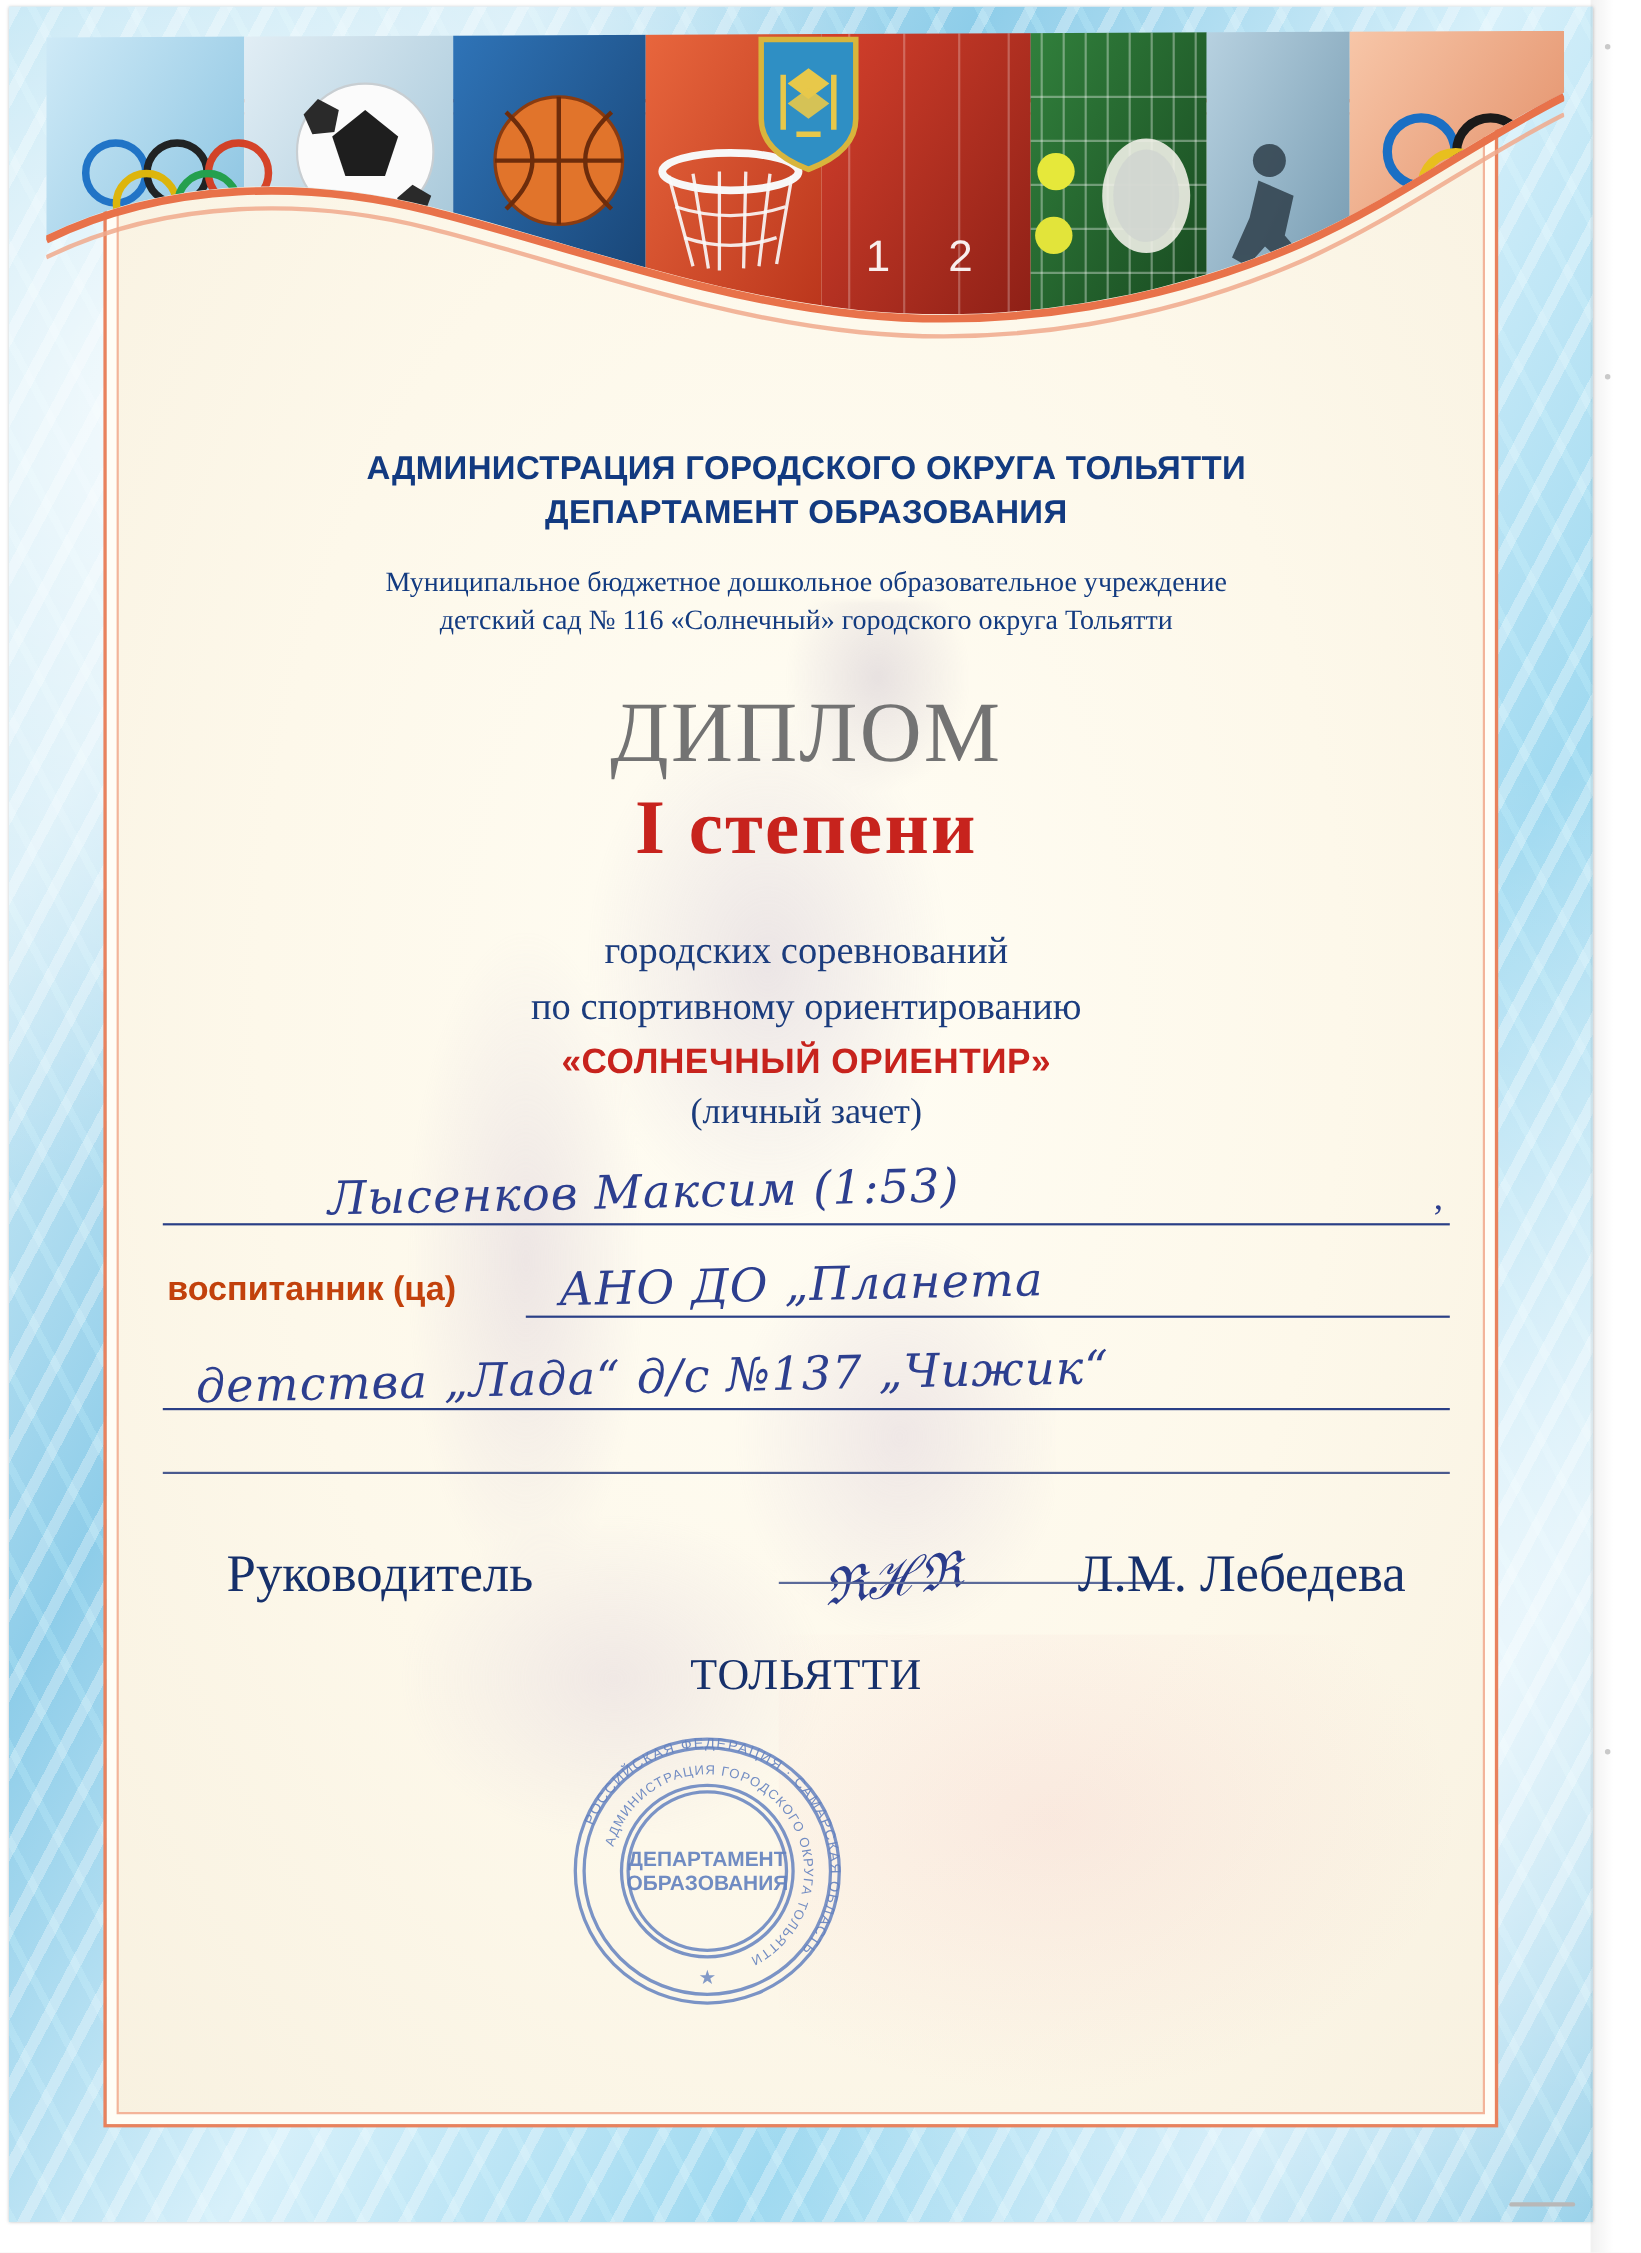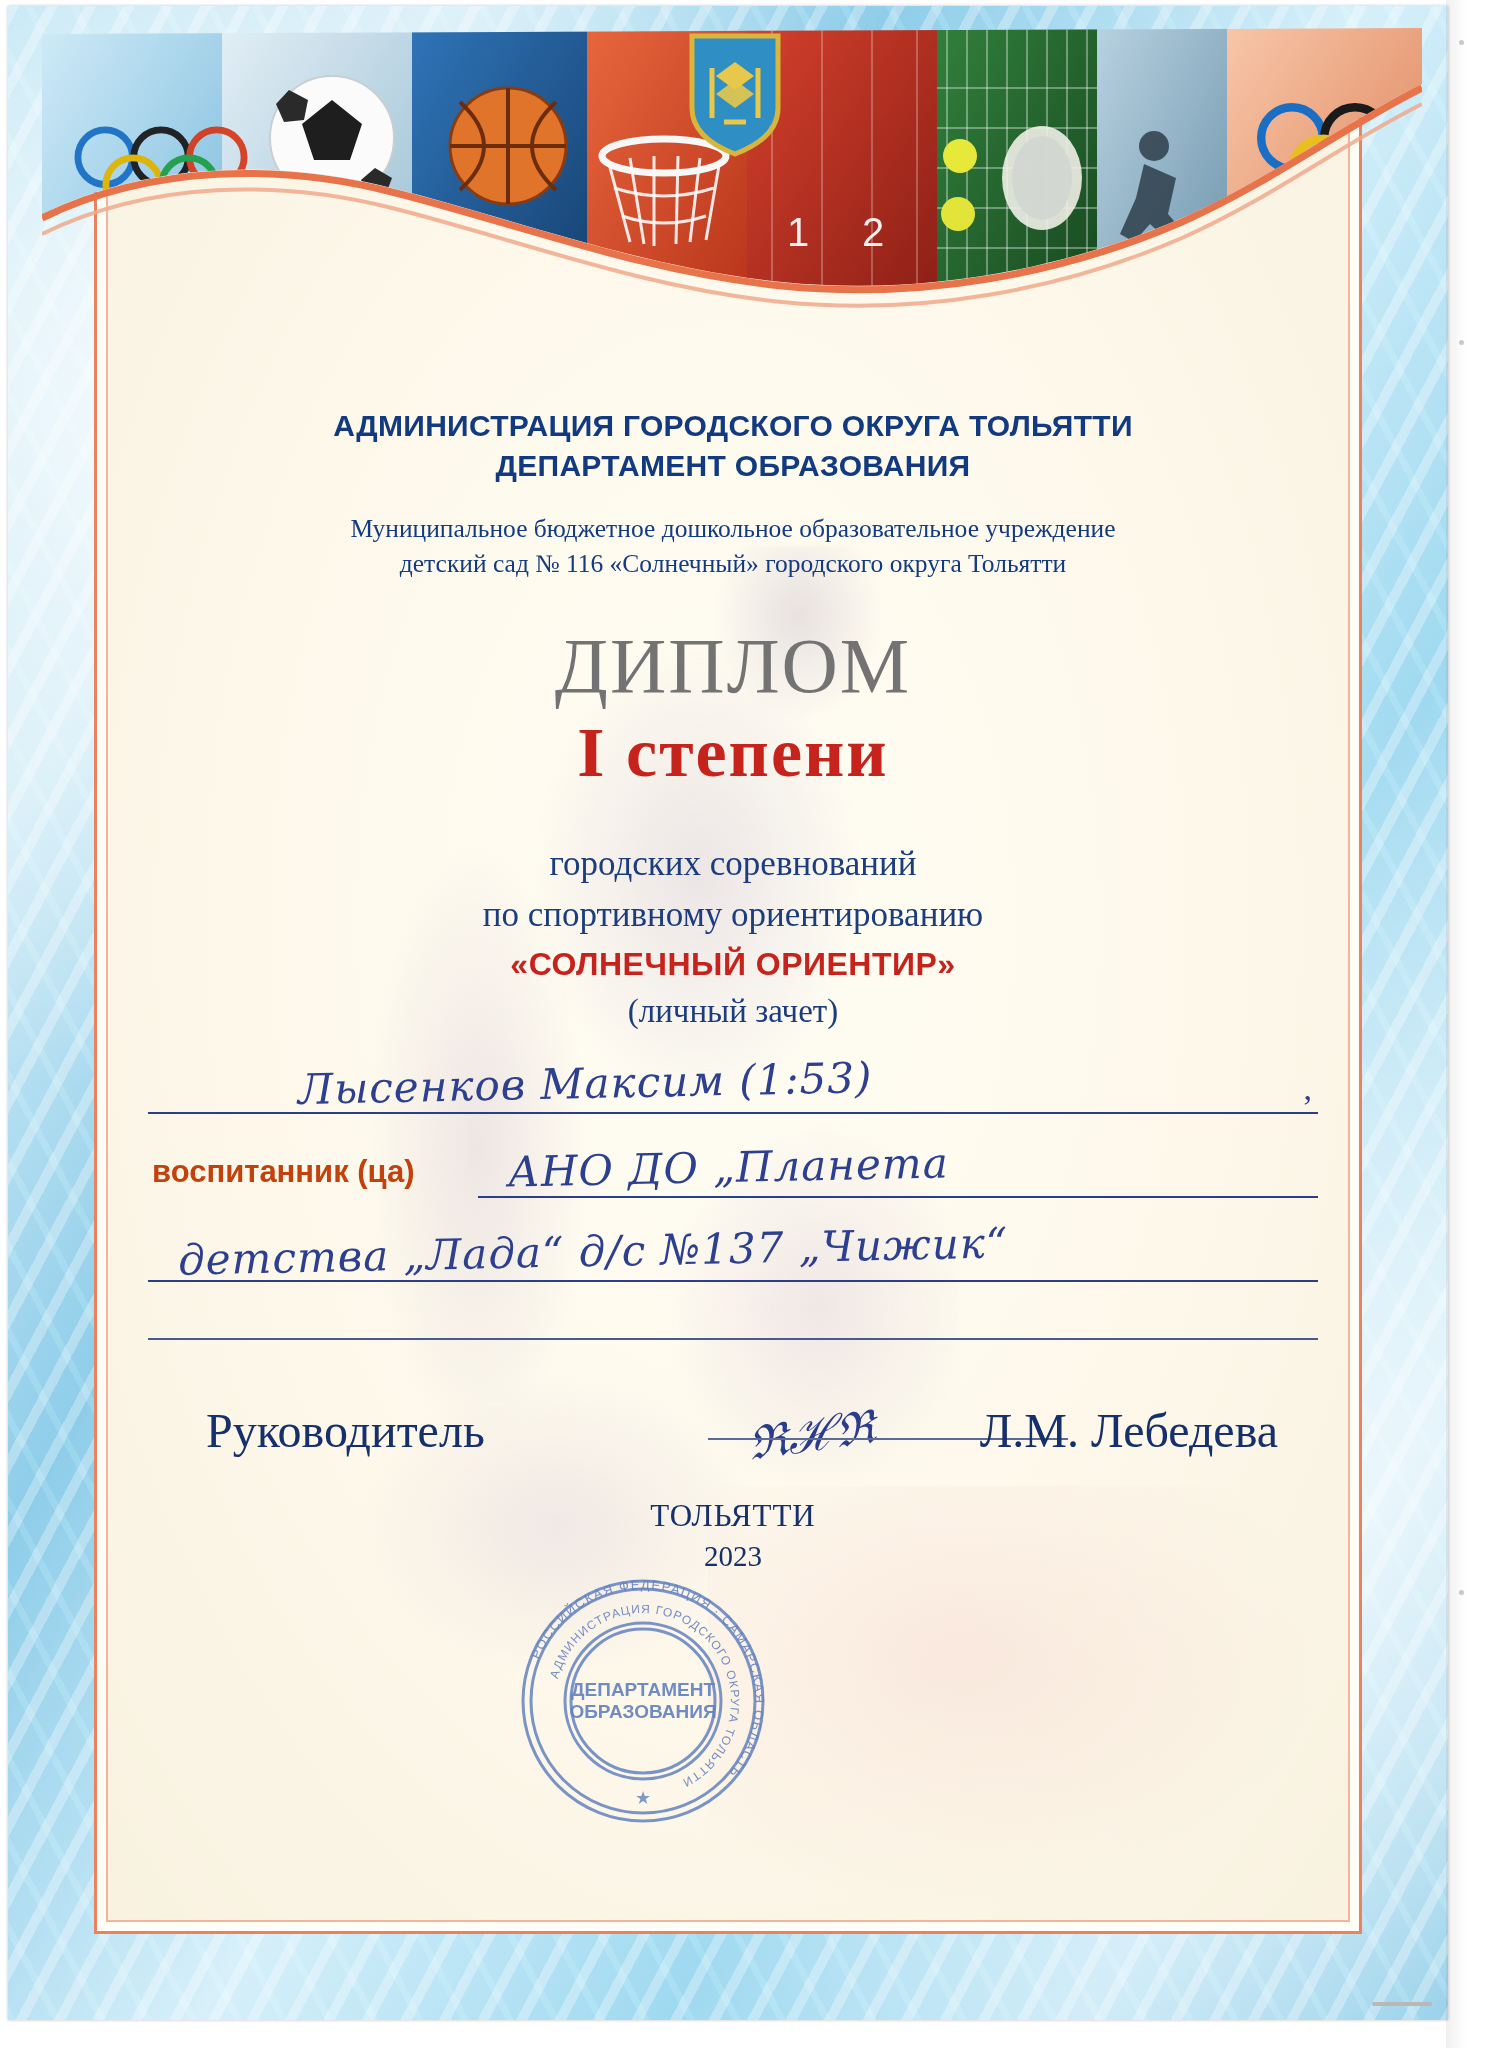--- a/index.html
+++ b/index.html
@@ -247,21 +247,21 @@
     font-family: "DejaVu Serif", serif;
     font-style: italic;
     font-size: 46px;
     color: #2b3c8c;
     transform: rotate(-8deg);
   }
   .city {
     margin-top: 40px;
     text-align: center;
     font-family: "Liberation Serif", serif;
-    font-size: 31px;
+    font-size: 40px;
     letter-spacing: 1px;
     color: #16306b;
   }
   .year {
     text-align: center;
     font-size: 29px;
     color: #16306b;
     margin-top: 6px;
   }
 
@@ -494,21 +494,20 @@
       <div class="resp-rule"></div>
 
       <div class="leader-row">
         <div class="leader-label">Руководитель</div>
         <div class="sig">ℜℋℜ</div>
         <div class="leader-dash"></div>
         <div class="leader-name">Л.М. Лебедева</div>
       </div>
 
       <div class="city">ТОЛЬЯТТИ</div>
-      <div class="year">2023</div>
     </div>
 
     <svg class="stamp" viewBox="0 0 270 270">
       <defs>
         <path id="outerArc" d="M135,135 m-112,0 a112,112 0 1,1 224,0 a112,112 0 1,1 -224,0"></path>
         <path id="innerArc" d="M135,135 m-88,0 a88,88 0 1,1 176,0 a88,88 0 1,1 -176,0"></path>
       </defs>
       <g fill="none" stroke="#3a62b4" stroke-width="3" opacity="0.85">
         <circle cx="135" cy="135" r="120"></circle>
         <circle cx="135" cy="135" r="112"></circle>

